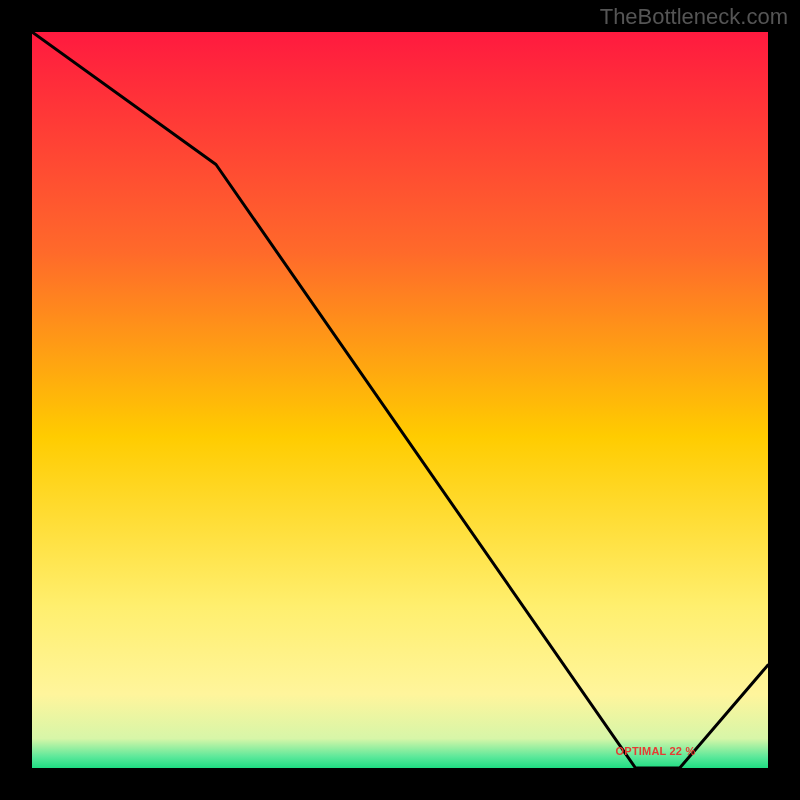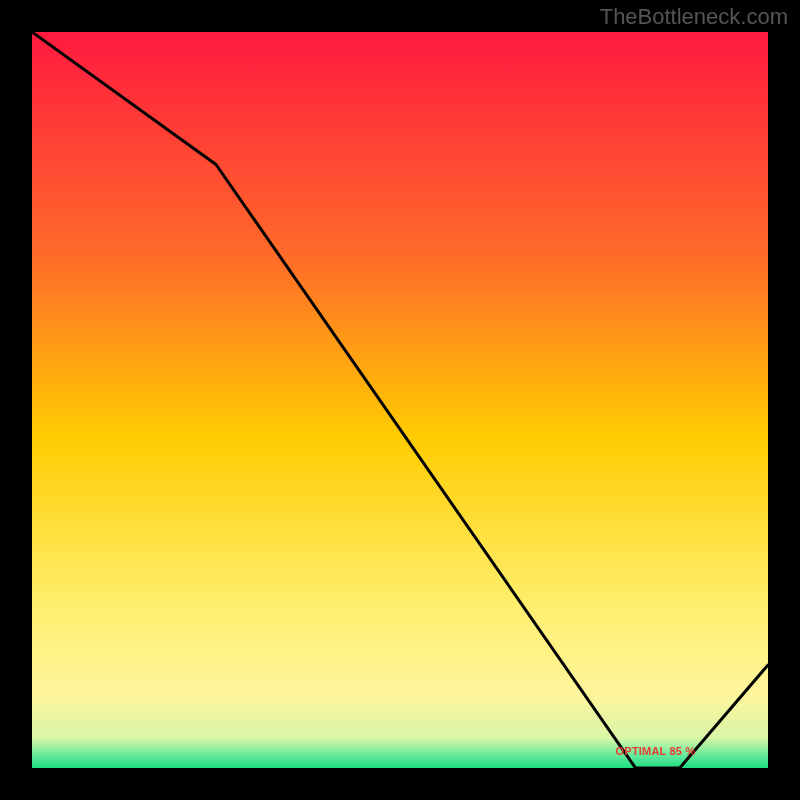--- a/index.html
+++ b/index.html
@@ -68,15 +68,15 @@
           <stop id="stop7" offset="100%" stop-color="#1fdc82"></stop>
         </linearGradient>
       </defs>
       <rect x="0" y="0" width="736" height="736" fill="url(#g)"></rect>
     </svg>
 
     <svg class="curve" viewBox="0 0 736 736" preserveAspectRatio="none">
       <path id="curve-path" d="M 0.0 0.0 L 184.0 132.5 L 603.5 736.0 L 647.7 736.0 L 736.0 633.0" fill="none" stroke="#000" stroke-width="3" stroke-linejoin="round" stroke-linecap="round"></path>
     </svg>
 
-    <div class="label-optimal" id="optimal-label" style="left: 583.6px; top: 712.64px;">OPTIMAL 85 %</div>
+    <div class="label-optimal" id="optimal-label" style="left: 583.6px; top: 712.64px;">OPTIMAL 22 %</div>
   </div>
 </div>
 
 </body></html>

